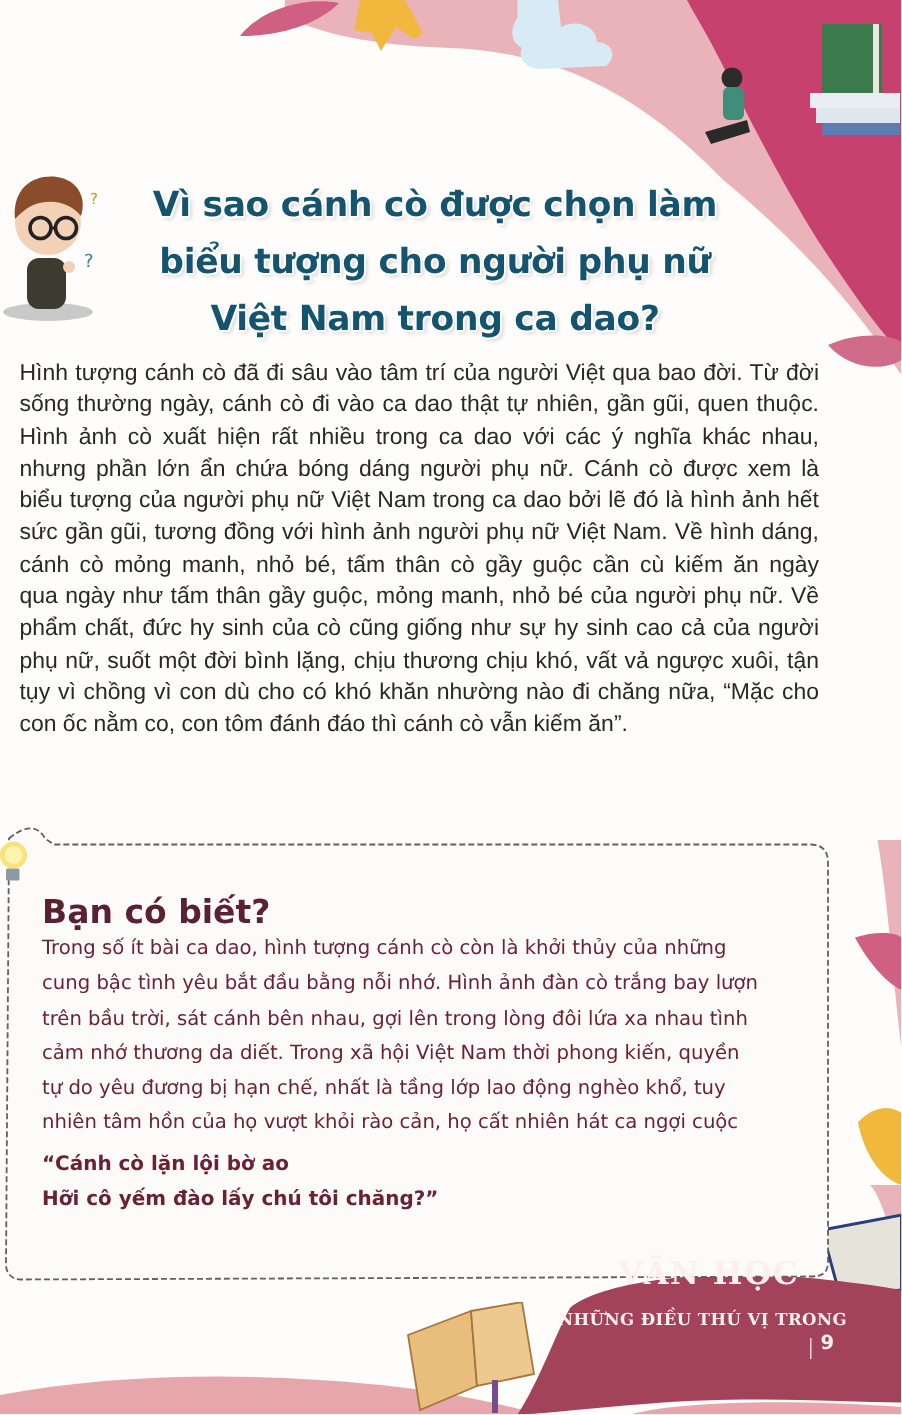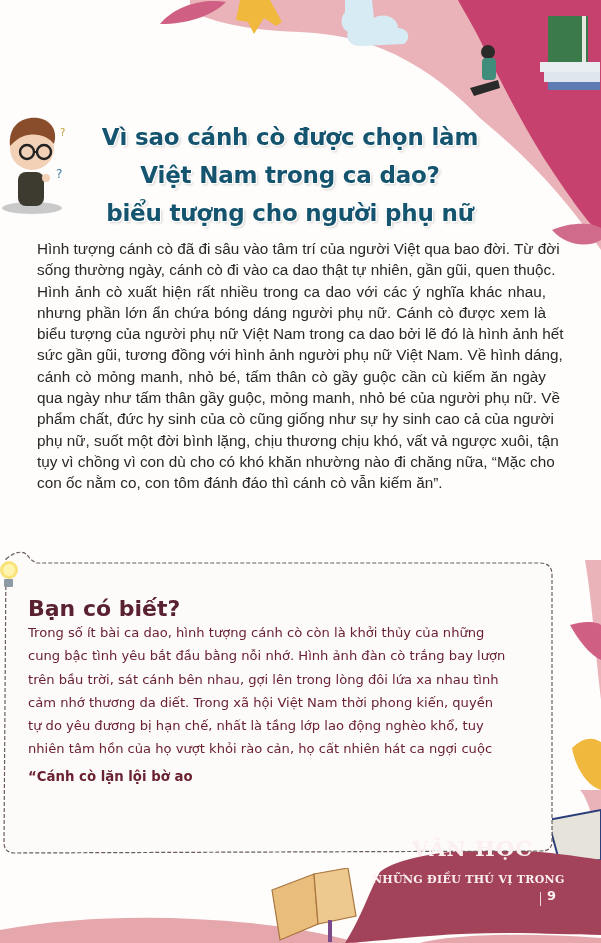--- a/index.html
+++ b/index.html
@@ -20,21 +20,21 @@
     text-shadow: 0 0 2px #fff, 1px 1px 0 #fff, -1px -1px 0 #fff, 1px -1px 0 #fff, -1px 1px 0 #fff, 2px 2px 3px rgba(0,0,0,0.18);
   }
   .title span { display: block; }
 
   
   .body-text {
     position: absolute; left: 13px; top: 238px; width: 533px;
     font-family: "Liberation Sans", sans-serif; font-size: 15.3px;
     line-height: 21.3px; color: #2a2727; text-align: justify;
   }
-  .body-text span { display: block; white-space: nowrap; text-align-last: justify; margin-left: 24px; }
+  .body-text span { display: block; white-space: nowrap; text-align-last: justify; }
   .body-text span.last { text-align-last: left; }
 
   .info-heading {
     position: absolute; left: 28px; top: 596px;
     font-family: "DejaVu Sans", sans-serif; font-weight: bold;
     font-size: 22px; color: #5a2130;
   }
   .info-text {
     position: absolute; left: 28px; top: 621px; width: 502px;
     font-family: "DejaVu Sans", sans-serif; font-weight: normal;
@@ -125,22 +125,22 @@
     <circle cx="27" cy="42" r="7" fill="none" stroke="#222" stroke-width="2.4"></circle>
     <circle cx="44" cy="42" r="7" fill="none" stroke="#222" stroke-width="2.4"></circle>
     <line x1="34" y1="42" x2="37" y2="42" stroke="#222" stroke-width="2"></line>
     <circle cx="46" cy="68" r="4" fill="#f3d1b6"></circle>
     <text x="60" y="26" font-size="10" fill="#c49a2c" font-family="DejaVu Sans, sans-serif">?</text>
     <text x="56" y="68" font-size="12" fill="#3c7ea6" font-family="DejaVu Sans, sans-serif">?</text>
   </svg>
 
   <h1 class="title">
     <span>Vì sao cánh cò được chọn làm</span>
+    <span>biểu tượng cho người phụ nữ</span>
     <span>Việt Nam trong ca dao?</span>
-    <span>biểu tượng cho người phụ nữ</span>
   </h1>
 
   <div class="body-text">
     <span>Hình tượng cánh cò đã đi sâu vào tâm trí của người Việt qua bao đời. Từ đời</span>
     <span>sống thường ngày, cánh cò đi vào ca dao thật tự nhiên, gần gũi, quen thuộc.</span>
     <span>Hình ảnh cò xuất hiện rất nhiều trong ca dao với các ý nghĩa khác nhau,</span>
     <span>nhưng phần lớn ẩn chứa bóng dáng người phụ nữ. Cánh cò được xem là</span>
     <span>biểu tượng của người phụ nữ Việt Nam trong ca dao bởi lẽ đó là hình ảnh hết</span>
     <span>sức gần gũi, tương đồng với hình ảnh người phụ nữ Việt Nam. Về hình dáng,</span>
     <span>cánh cò mỏng manh, nhỏ bé, tấm thân cò gầy guộc cần cù kiếm ăn ngày</span>
@@ -167,20 +167,21 @@
     <span>Trong số ít bài ca dao, hình tượng cánh cò còn là khởi thủy của những</span>
     <span>cung bậc tình yêu bắt đầu bằng nỗi nhớ. Hình ảnh đàn cò trắng bay lượn</span>
     <span>trên bầu trời, sát cánh bên nhau, gợi lên trong lòng đôi lứa xa nhau tình</span>
     <span>cảm nhớ thương da diết. Trong xã hội Việt Nam thời phong kiến, quyền</span>
     <span>tự do yêu đương bị hạn chế, nhất là tầng lớp lao động nghèo khổ, tuy</span>
     <span>nhiên tâm hồn của họ vượt khỏi rào cản, họ cất nhiên hát ca ngợi cuộc</span>
   </div>
 
   <div class="quote">
     <span>“Cánh cò lặn lội bờ ao</span>
+    <span>Hỡi cô yếm đào lấy chú tôi chăng?”</span>
   </div>
 
   <svg style="position:absolute;left:268px;top:868px;" width="96" height="75" viewBox="0 0 96 75">
     <path d="M4 22 L46 6 L50 56 L12 72 Z" fill="#e9bd7c" stroke="#a8753d" stroke-width="1.2"></path>
     <path d="M46 6 L80 0 L88 48 L50 56 Z" fill="#eec98f" stroke="#a8753d" stroke-width="1.2"></path>
     <rect x="60" y="52" width="4" height="22" fill="#7a4a8a"></rect>
   </svg>
 
   <div class="footer-line1">NHỮNG ĐIỀU THÚ VỊ TRONG</div>
   <div class="footer-line2">VĂN HỌC</div>

